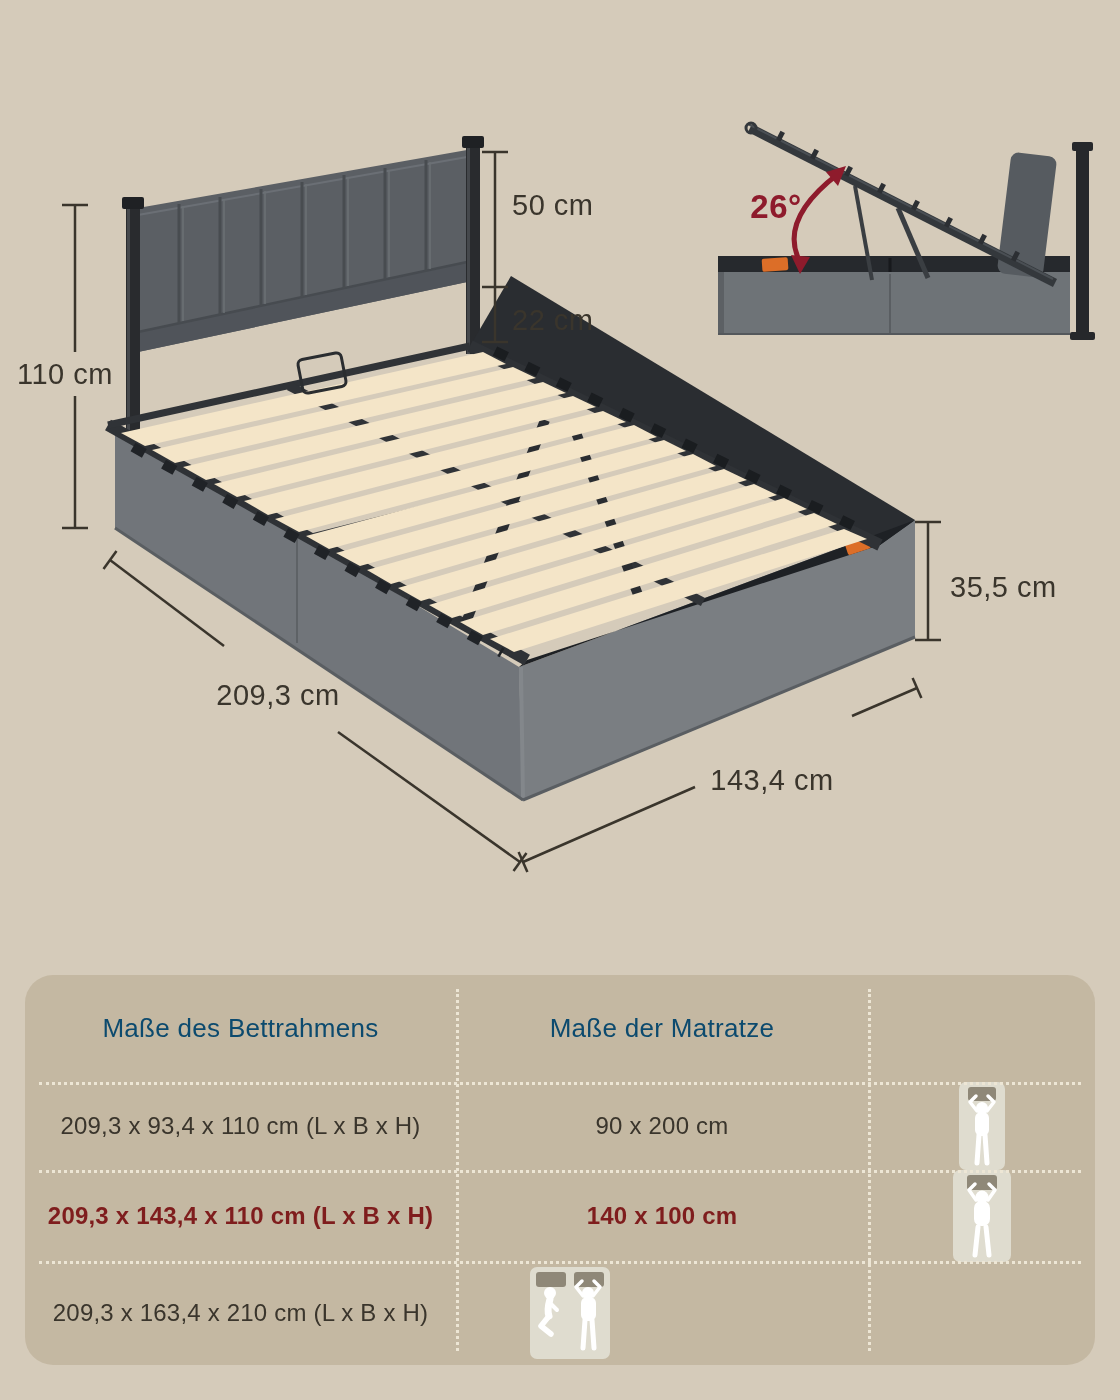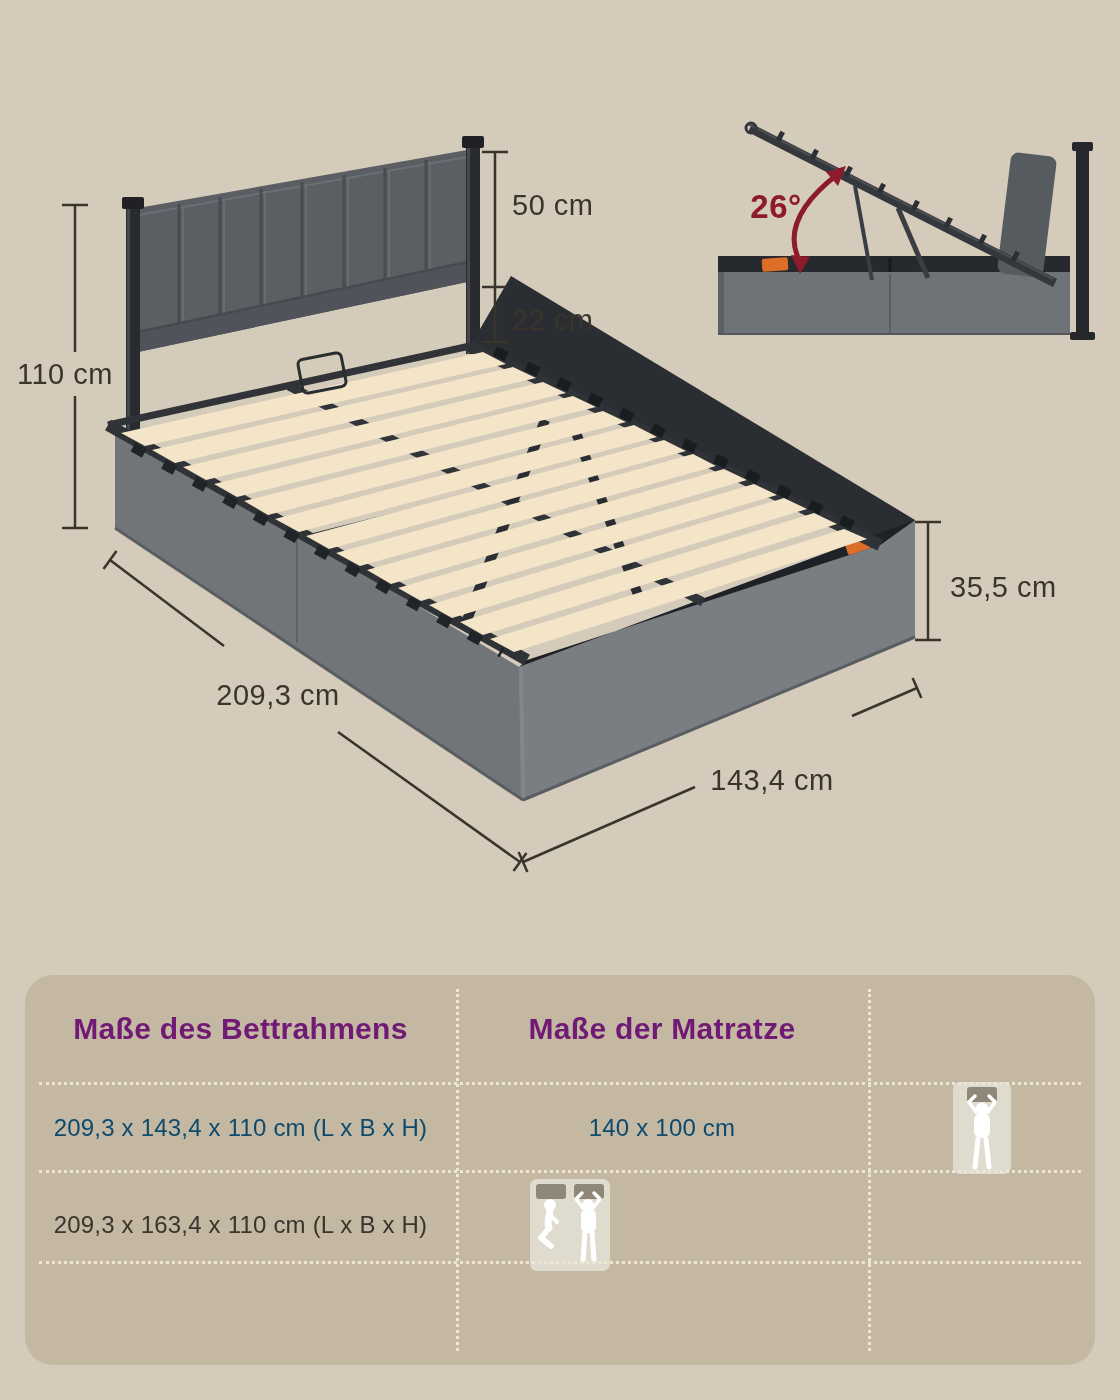--- a/index.html
+++ b/index.html
@@ -20,23 +20,23 @@
   }
   .trow{display:flex;align-items:stretch;}
   .trow.head{height:107px;}
   .trow.r1{height:88px;}
   .trow.r2{height:91px;}
   .trow.r3{height:104px;}
   .cell{display:flex;align-items:center;justify-content:center;text-align:center;}
   .c1{width:431px;}
   .c2{width:412px;}
   .c3{width:227px;}
-  .header-cell{font-size:30px;font-weight:700;color:#701a75;letter-spacing:.3px;}
+  .header-cell{font-size:26px;font-weight:400;color:#0c4a6e;letter-spacing:.3px;}
   .value-cell{font-size:24px;color:#3A352C;letter-spacing:.2px;}
-  .trow.highlight .value-cell{color:#0c4a6e;font-weight:400;}
+  .trow.highlight .value-cell{color:#7f1d1d;font-weight:700;}
   .vsep{position:absolute;top:14px;bottom:14px;width:0;border-left:3px dotted #EDE6D5;}
   .vsep.s1{left:431px;}
   .vsep.s2{left:843px;}
   .hsep{position:absolute;left:14px;right:14px;height:0;border-top:3px dotted #EDE6D5;}
   .hsep.h1{top:107px;}
   .hsep.h2{top:195px;}
   .hsep.h3{top:286px;}
   .ref-icon{display:block;}
 </style>
 </head>
@@ -206,38 +206,52 @@
     </g>
   </svg>
 
   <div class="size-table">
 
     <div class="trow head">
       <div class="cell c1 header-cell">Maße des Bettrahmens</div>
       <div class="cell c2 header-cell">Maße der Matratze</div>
     </div>
 
+    <div class="trow r1">
+      <div class="cell c1 value-cell">209,3 x 93,4 x 110 cm (L x B x H)</div>
+      <div class="cell c2 value-cell">90 x 200 cm</div>
+      <div class="cell c3">
+        <svg class="ref-icon" width="48" height="90" viewBox="0 0 48 90">
+          <rect x="1" y="1" width="46" height="88" rx="7" fill="#DFDCCF"></rect>
+          <rect x="10" y="6" width="28" height="14" rx="3" fill="#8F8878"></rect>
+          <circle cx="24" cy="27" r="6" fill="#FFFFFF"></circle>
+          <path d="M19,30 L12,21 L18,15 M29,30 L36,21 L30,15" fill="none" stroke="#FFFFFF" stroke-width="3.5" stroke-linecap="round" stroke-linejoin="round"></path>
+          <rect x="17" y="31" width="14" height="24" rx="6" fill="#FFFFFF"></rect>
+          <path d="M21,54 L19,82 M27,54 L29,82" stroke="#FFFFFF" stroke-width="5" stroke-linecap="round"></path>
+        </svg>
+      </div>
+    </div>
 
     <div class="trow r2 highlight">
       <div class="cell c1 value-cell">209,3 x 143,4 x 110 cm (L x B x H)</div>
       <div class="cell c2 value-cell">140 x 100 cm</div>
       <div class="cell c3">
         <svg class="ref-icon" width="60" height="94" viewBox="0 0 60 94">
           <rect x="1" y="1" width="58" height="92" rx="7" fill="#DFDCCF"></rect>
           <rect x="15" y="6" width="30" height="15" rx="3" fill="#8F8878"></rect>
           <circle cx="30" cy="28" r="6.5" fill="#FFFFFF"></circle>
           <path d="M24,31 L17,21 L23,15 M36,31 L43,21 L37,15" fill="none" stroke="#FFFFFF" stroke-width="3.5" stroke-linecap="round" stroke-linejoin="round"></path>
           <rect x="22" y="32" width="16" height="25" rx="7" fill="#FFFFFF"></rect>
           <path d="M26,58 L23,86 M34,58 L37,86" stroke="#FFFFFF" stroke-width="5" stroke-linecap="round"></path>
         </svg>
       </div>
     </div>
 
     <div class="trow r3">
-      <div class="cell c1 value-cell">209,3 x 163,4 x 110 cm (L x B x H)</div>
+      <div class="cell c1 value-cell">209,3 x 163,4 x 210 cm (L x B x H)</div>
       <div class="cell c3">
         <svg class="ref-icon" width="82" height="94" viewBox="0 0 82 94">
           <rect x="1" y="1" width="80" height="92" rx="7" fill="#DFDCCF"></rect>
           <rect x="7" y="6" width="30" height="15" rx="3" fill="#8F8878"></rect>
           <rect x="45" y="6" width="30" height="15" rx="3" fill="#8F8878"></rect>
 
           <circle cx="21" cy="27" r="6" fill="#FFFFFF"></circle>
           <path d="M21,33 C19,40 18,45 20,50" fill="none" stroke="#FFFFFF" stroke-width="7" stroke-linecap="round"></path>
           <path d="M20,50 L12,60 L22,68" fill="none" stroke="#FFFFFF" stroke-width="5.5" stroke-linecap="round" stroke-linejoin="round"></path>
           <path d="M20,36 L28,44" fill="none" stroke="#FFFFFF" stroke-width="4" stroke-linecap="round"></path>

